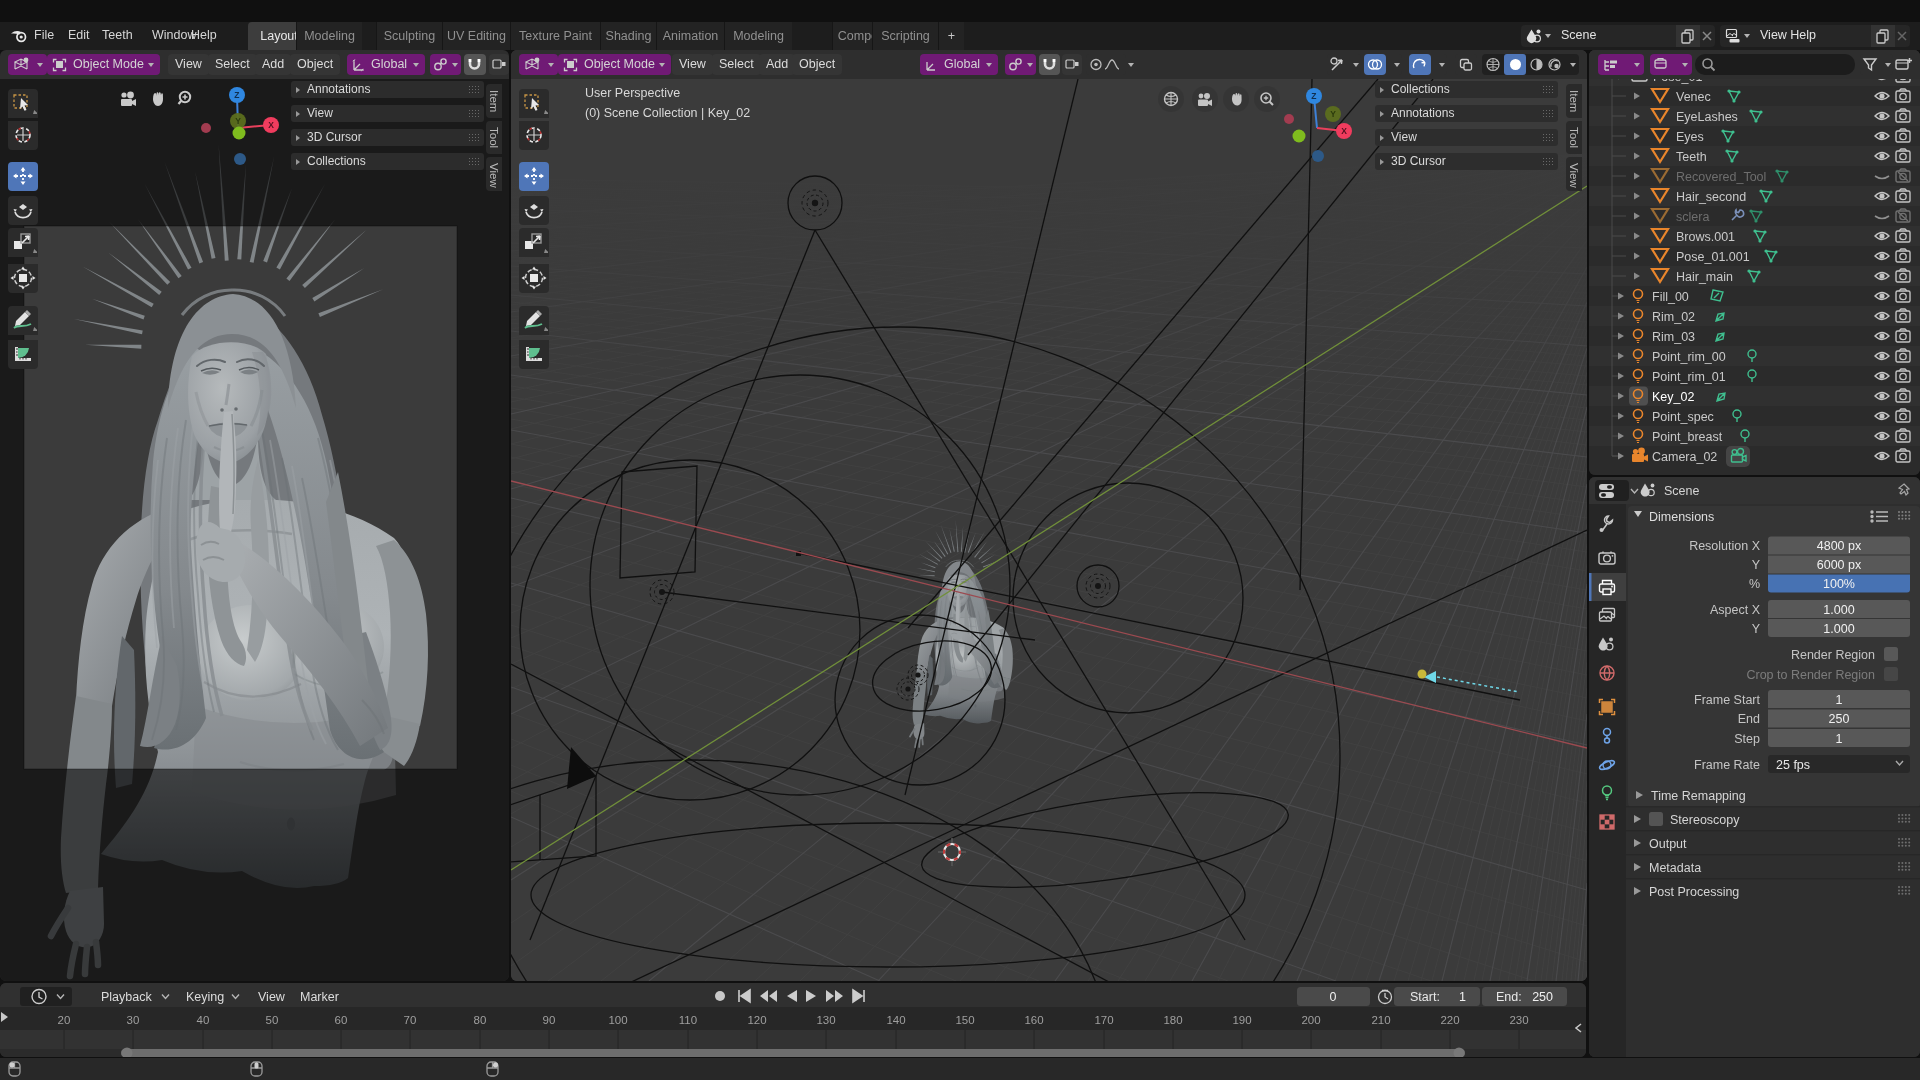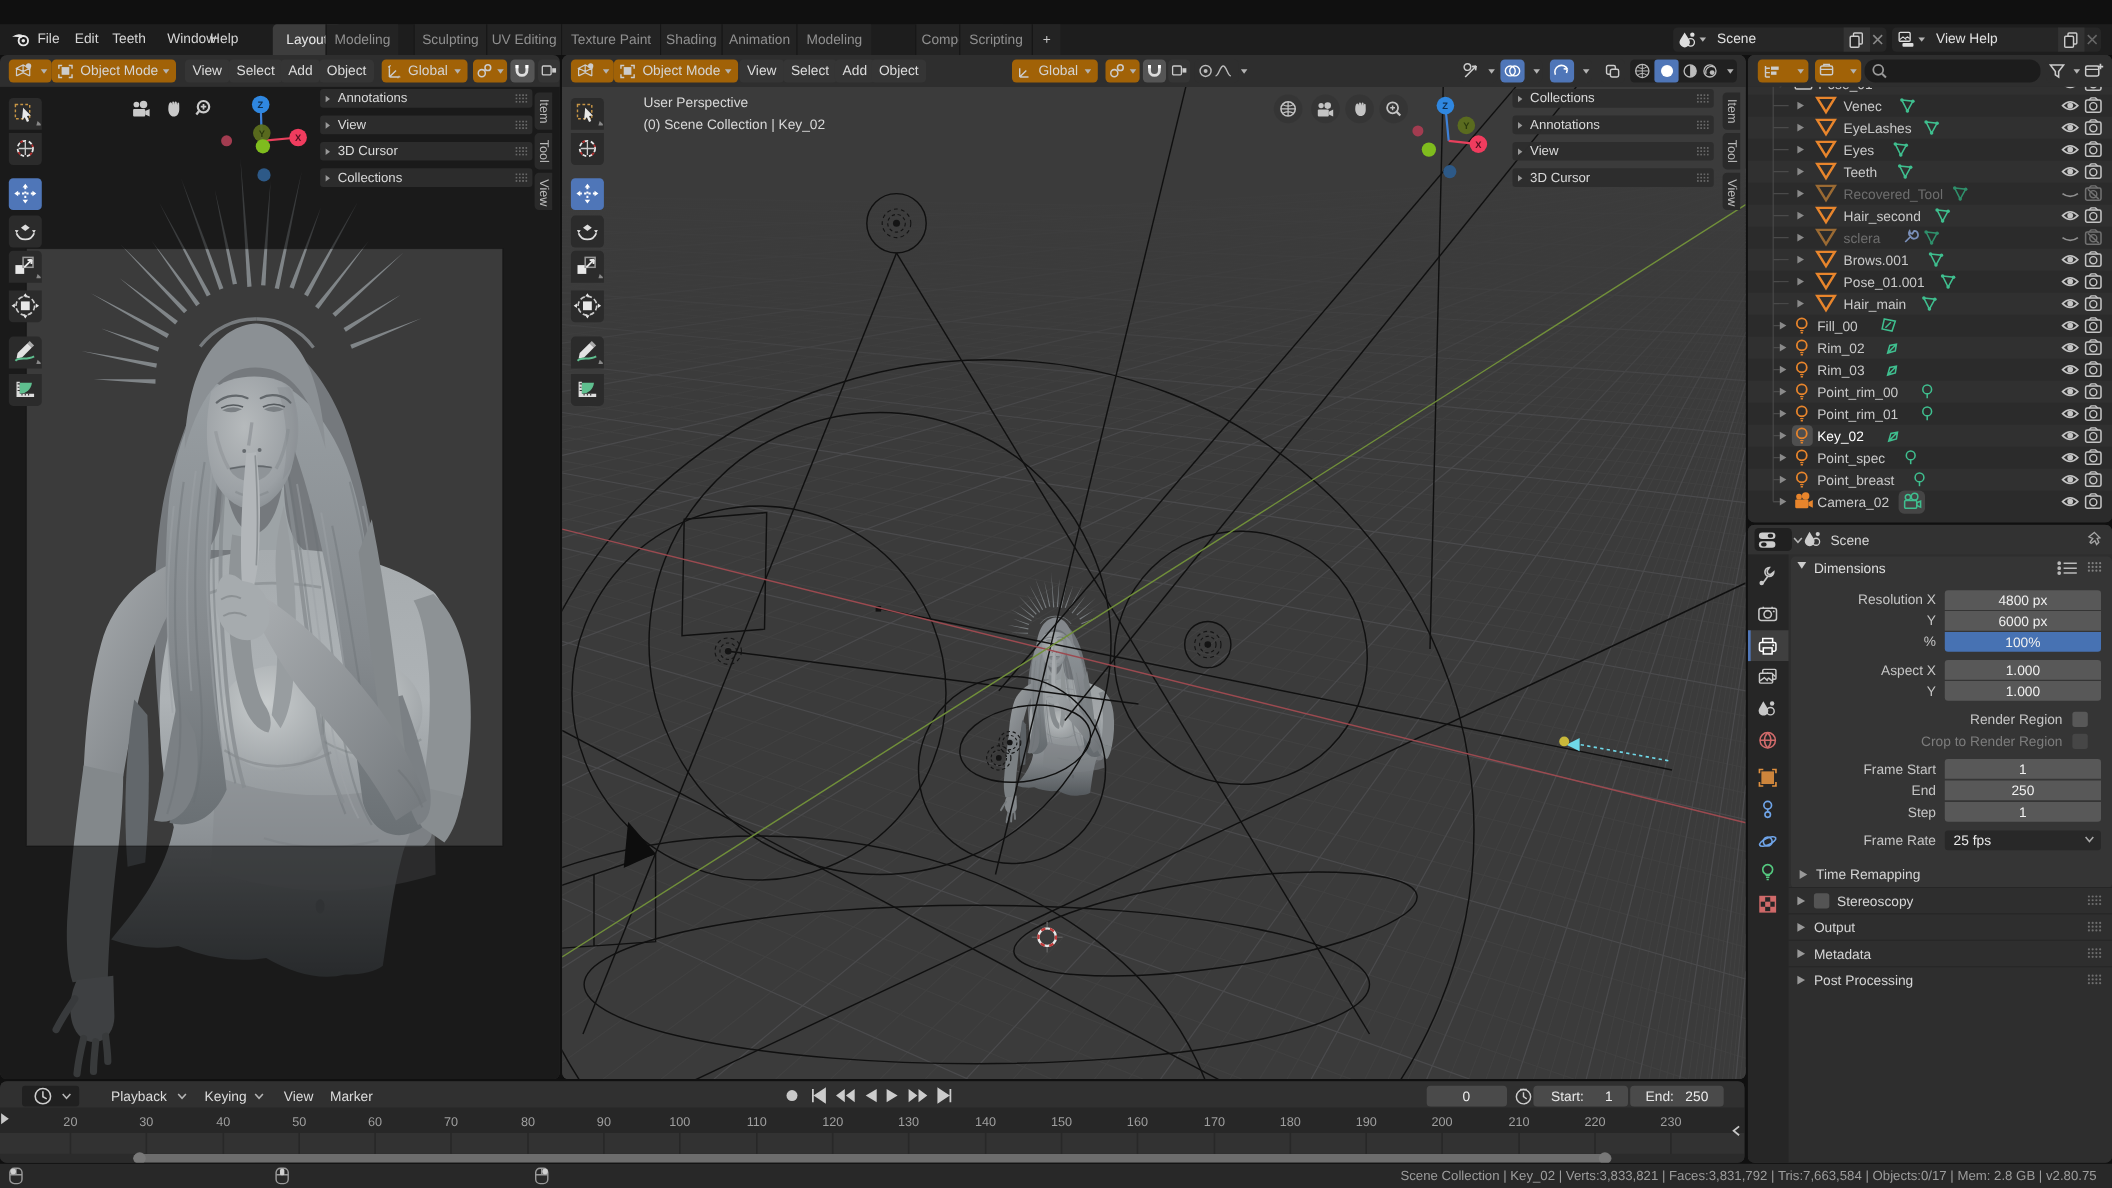--- a/index.html
+++ b/index.html
@@ -9,21 +9,21 @@
 #titlebar .blur{filter:blur(3px);color:#555;font-size:11px;letter-spacing:1px;overflow:hidden;white-space:nowrap}
 
 #menubar{left:0;top:22px;width:1920px;height:28px;background:#1d1d1d;color:#cfcfcf;font-size:12.5px}
 .mitem{position:absolute;top:6px;color:#d6d6d6}
 .wtab{position:absolute;top:0;height:28px;line-height:28px;color:#909090;text-align:center;border-left:1px solid #161616;background:#232323}
 .wtab.on{background:#3d3d3d;color:#e8e8e8;border-radius:4px 4px 0 0;border-left:none}
 
 .area{position:absolute;background:#2e2e2e;border-radius:6px;overflow:hidden}
 .hdr{position:absolute;left:0;top:0;right:0;height:29px;background:#2e2e2e;color:#d9d9d9;font-size:12.5px}
 .hbtn{position:absolute;top:4px;height:21px;line-height:21px;background:#353535;border-radius:4px;padding:0 7px;color:#dcdcdc;white-space:nowrap}
-.hdrop{position:absolute;top:4px;height:21px;line-height:21px;background:#a16207;border-radius:4px;color:#d4d4d4;white-space:nowrap;overflow:hidden}
+.hdrop{position:absolute;top:4px;height:21px;line-height:21px;background:#701a75;border-radius:4px;color:#d4d4d4;white-space:nowrap;overflow:hidden}
 .chev{display:inline-block;width:0;height:0;border-left:3.5px solid transparent;border-right:3.5px solid transparent;border-top:4px solid #b4b4b4;vertical-align:middle}
 .vtab{position:absolute;background:#2a2a2a;color:#b9b9b9;font-size:11.5px;writing-mode:vertical-rl;text-align:center;border-radius:4px 0 0 4px;padding:6px 2px}
 .cpanel{position:absolute;background:rgba(45,45,45,.96);border-radius:3px;color:#dadada;font-size:12px;line-height:17px;padding-left:16px}
 .cpanel .arr{position:absolute;left:5px;top:5.5px;width:0;height:0;border-top:3.5px solid transparent;border-bottom:3.5px solid transparent;border-left:4.5px solid #999}
 .grip{position:absolute;right:4px;top:4px;width:12px;height:9px;background-image:radial-gradient(circle,#777 0.8px,transparent 1px);background-size:3px 3px;opacity:.8}
 
 .tool{position:absolute;left:8px;width:30px;height:29px;background:#2b2b2b;border-radius:0}
 .tool.on{background:#4f76b8}
 .tgrp-top{border-radius:4px 4px 0 0}
 .tgrp-bot{border-radius:0 0 4px 4px}
@@ -1628,14 +1628,13 @@
           <path d="M6.5,1 V7 M1,7 H12"></path>
           <rect x="1.5" y="1.5" width="5" height="5" rx="2" fill="#cfcfcf" stroke="none"></rect>
 <rect x="243" y="1" width="11" height="14" rx="4"></rect>
           <path d="M248.5,1 V7 M243,7 H254"></path>
           <rect x="246.5" y="1.5" width="4" height="6" rx="1.5" fill="#cfcfcf" stroke="none"></rect>
 <rect x="479" y="1" width="11" height="14" rx="4"></rect>
           <path d="M484.5,1 V7 M479,7 H490"></path>
           <rect x="485" y="1.5" width="5" height="5" rx="2" fill="#cfcfcf" stroke="none"></rect>
 </g>
       </svg>
-  <span class="abs" style="right:14px;top:4px">Scene Collection | Key_02 | Verts:3,833,821 | Faces:3,831,792 | Tris:7,663,584 | Objects:0/17 | Mem: 2.8 GB | v2.80.75</span>
 </div>
 </div>
 </body></html>

